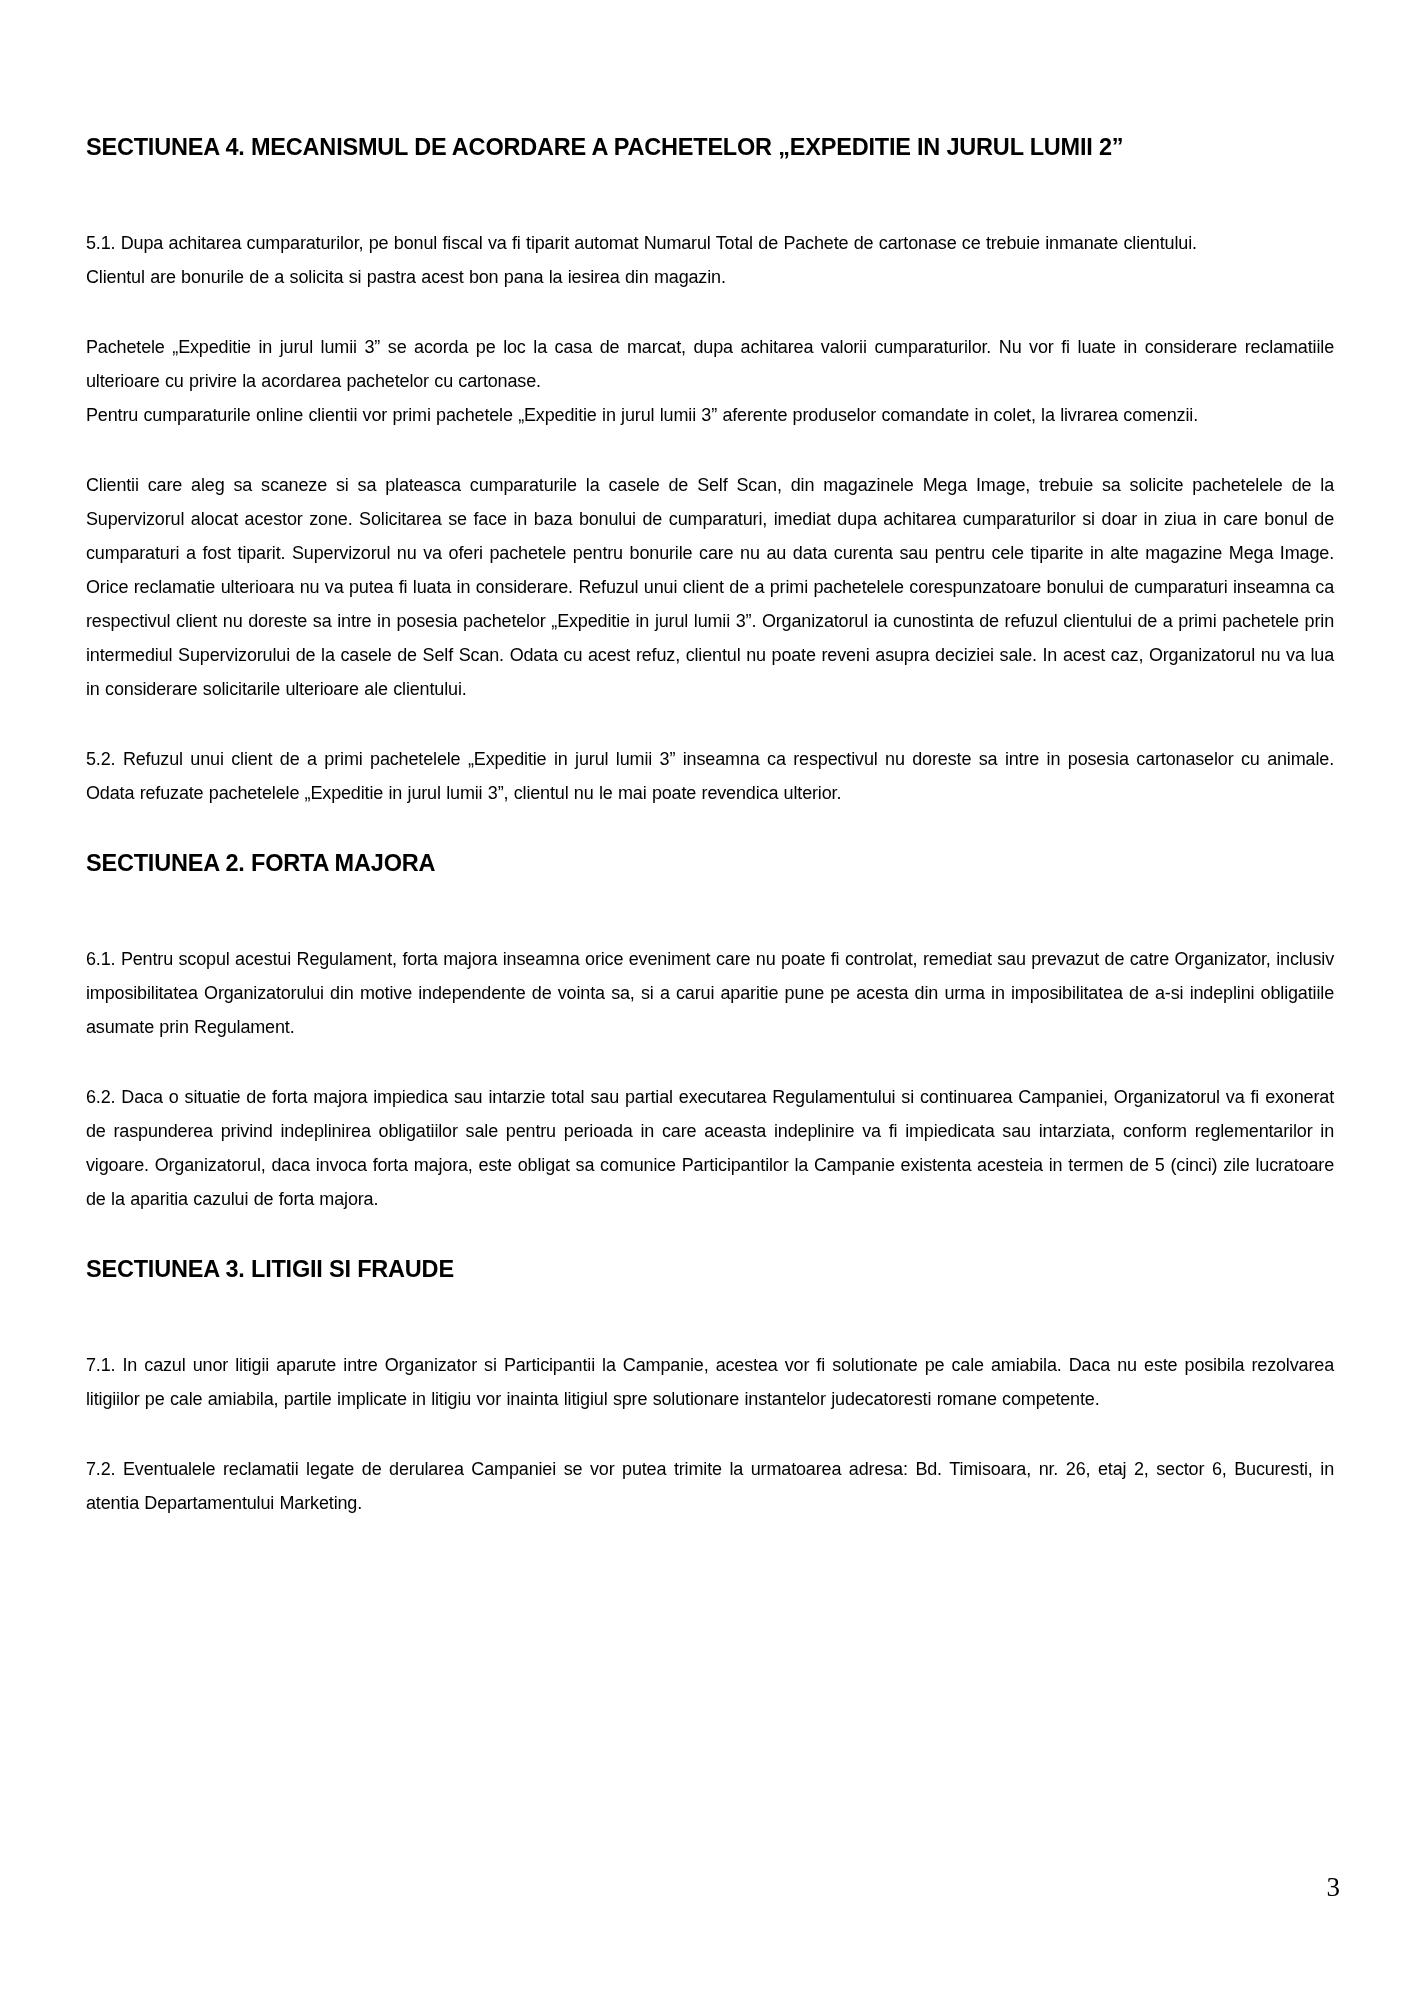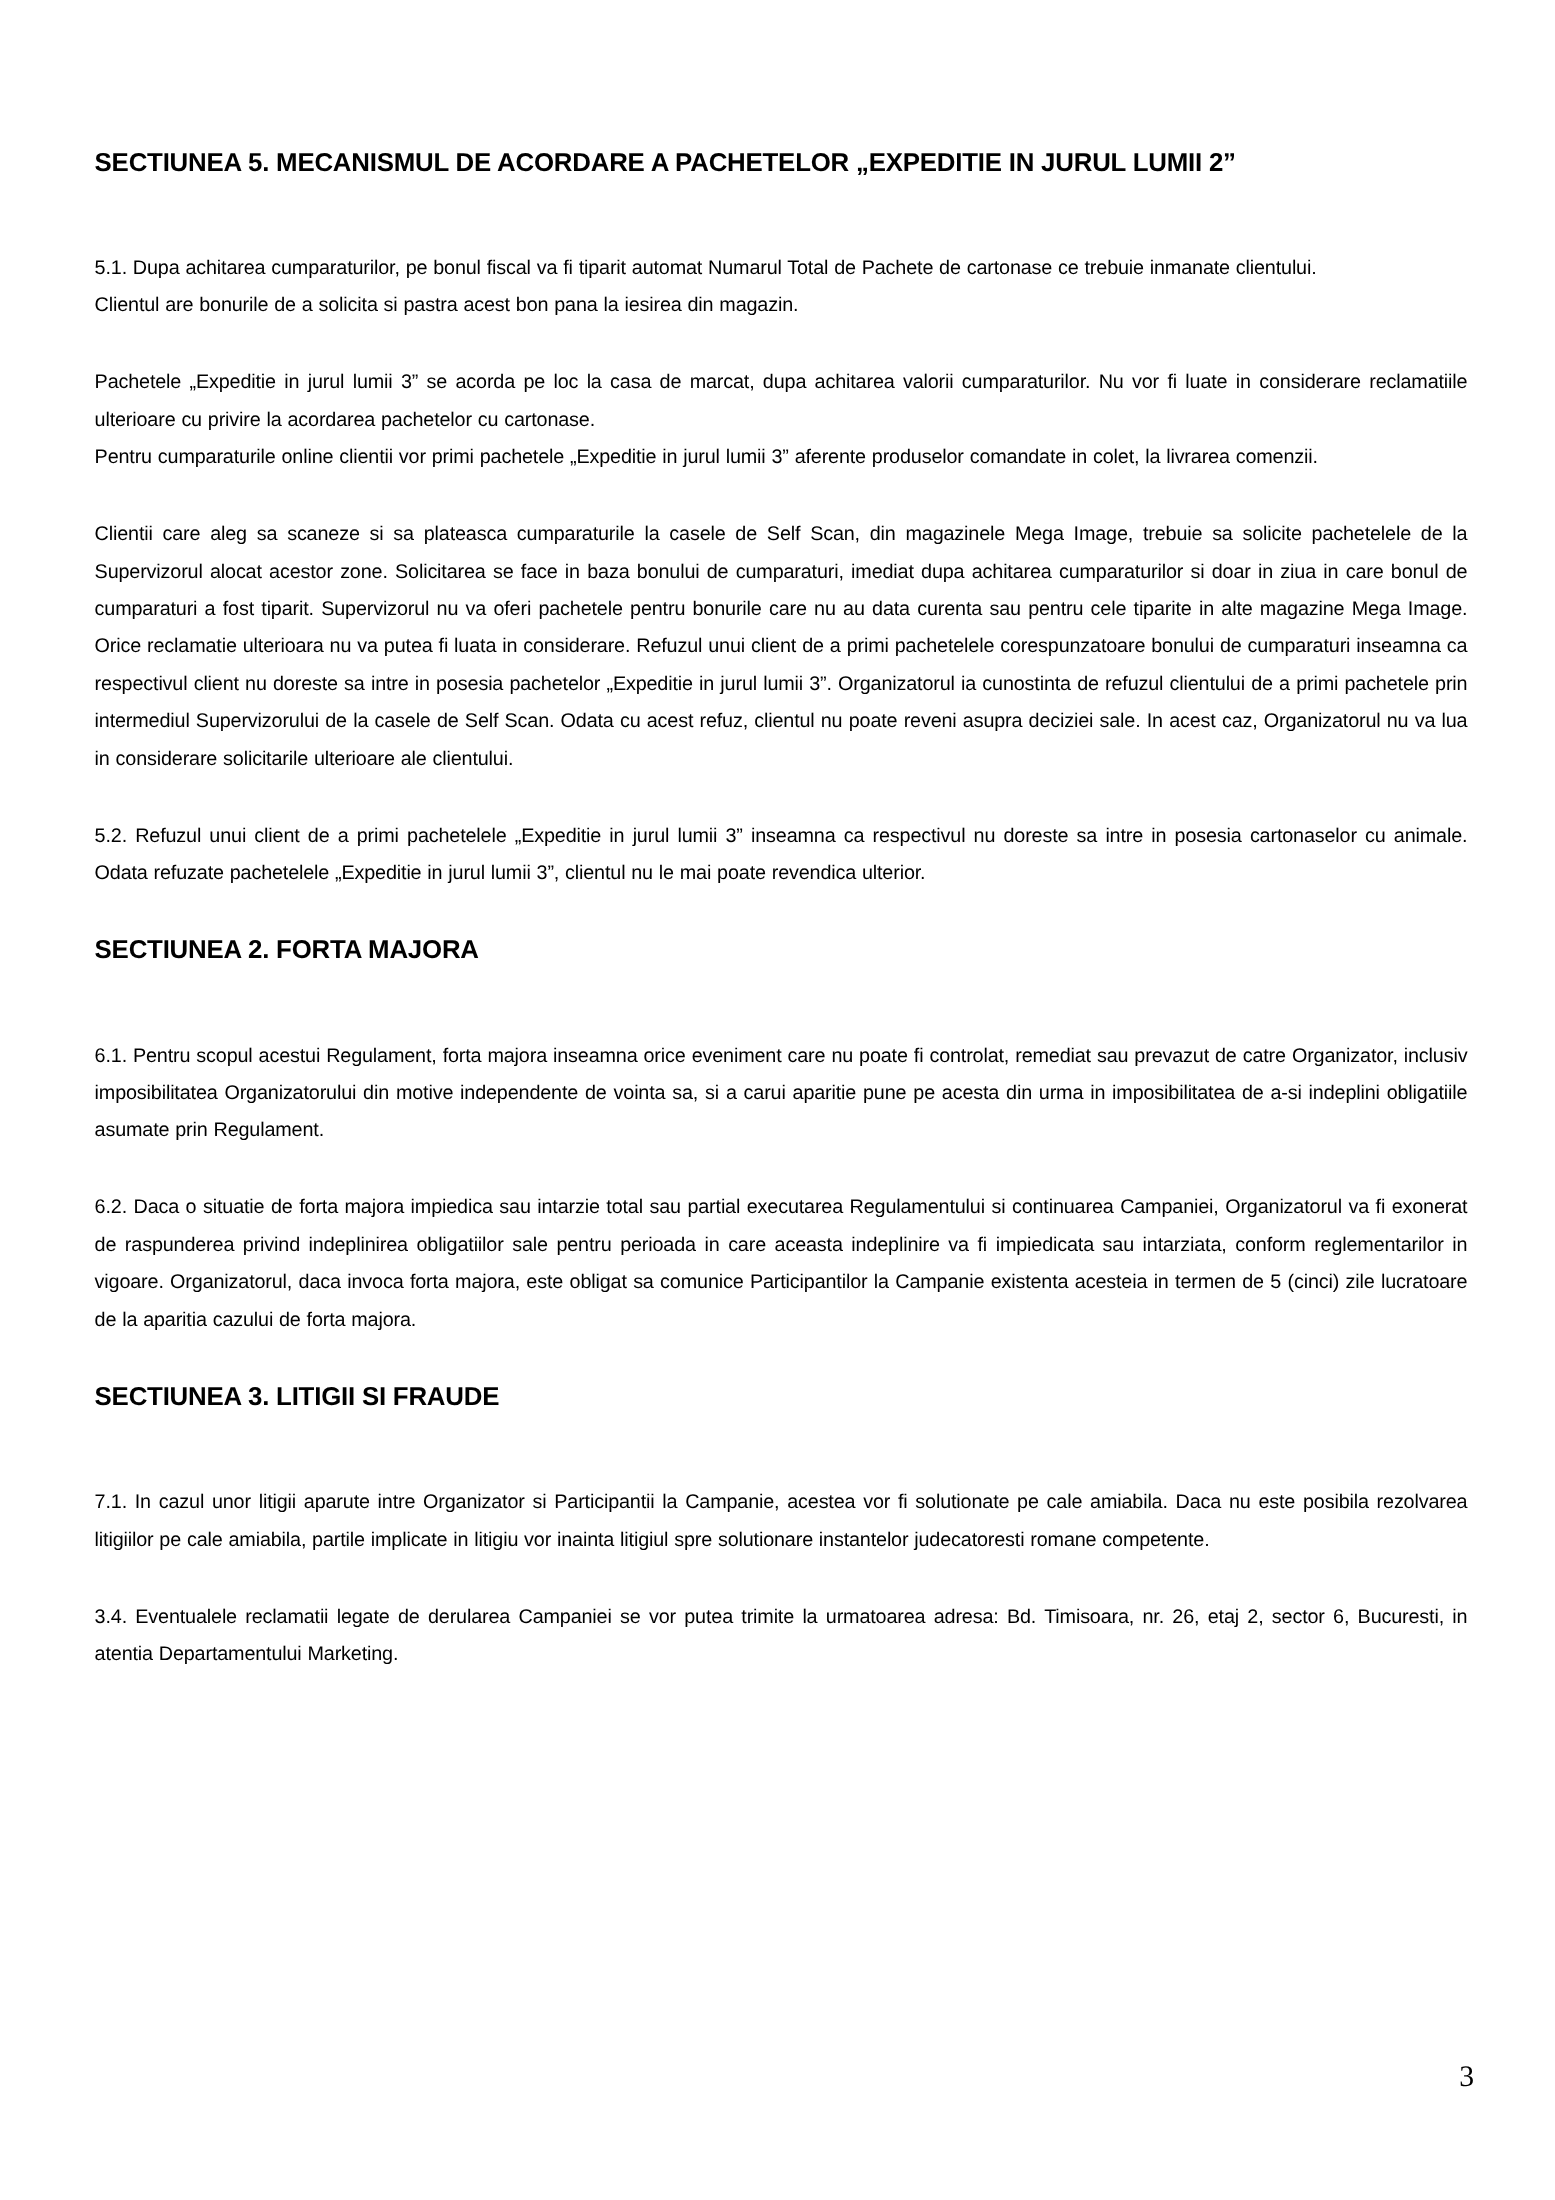--- a/index.html
+++ b/index.html
@@ -46,26 +46,26 @@
     right: 74px;
     font-family: "Liberation Serif", serif;
     font-size: 27px;
     line-height: 30px;
   }
 </style>
 </head>
 <body>
 
 <div class="doc">
-    <div class="heading">SECTIUNEA 5. MECANISMUL DE ACORDARE A PACHETELOR „EXPEDITIE IN JURUL LUMII 2”</div>
+    <div class="heading">SECTIUNEA 4. MECANISMUL DE ACORDARE A PACHETELOR „EXPEDITIE IN JURUL LUMII 2”</div>
     <div class="para"><span>5.1. Dupa achitarea cumparaturilor, pe bonul fiscal va fi tiparit automat  Numarul Total de Pachete de cartonase ce trebuie inmanate clientului.</span><br><span>Clientul are bonurile de a solicita si pastra acest bon pana la iesirea din magazin.</span></div>
     <div class="para"><span>Pachetele „Expeditie in jurul lumii 3” se acorda pe loc la casa de marcat, dupa achitarea valorii cumparaturilor. Nu vor fi luate in considerare reclamatiile ulterioare cu privire la acordarea pachetelor cu cartonase.</span><br><span>Pentru cumparaturile online clientii vor primi pachetele „Expeditie in jurul lumii 3” aferente produselor comandate in colet, la livrarea comenzii.</span></div>
     <div class="para"><span>Clientii care aleg sa scaneze si sa plateasca cumparaturile la casele de Self Scan, din magazinele Mega Image, trebuie sa solicite pachetelele de la Supervizorul alocat acestor zone. Solicitarea se face in baza bonului de cumparaturi, imediat dupa achitarea cumparaturilor si doar in ziua in care bonul de cumparaturi a fost tiparit. Supervizorul nu va oferi pachetele pentru bonurile care nu au data curenta sau pentru cele tiparite in alte magazine Mega Image. Orice reclamatie ulterioara nu va putea fi luata in considerare. Refuzul unui client de a primi pachetelele corespunzatoare bonului de cumparaturi inseamna ca respectivul client nu doreste sa intre in posesia pachetelor „Expeditie in jurul lumii 3”. Organizatorul ia cunostinta de refuzul clientului de a primi pachetele prin intermediul Supervizorului de la casele de Self Scan. Odata cu acest refuz, clientul nu poate reveni asupra deciziei sale. In acest caz, Organizatorul nu va lua in considerare solicitarile ulterioare ale clientului.</span></div>
     <div class="para"><span>5.2. Refuzul unui client de a primi pachetelele „Expeditie in jurul lumii 3” inseamna ca respectivul nu doreste sa intre in posesia cartonaselor cu animale. Odata refuzate pachetelele „Expeditie in jurul lumii 3”,  clientul nu le mai poate revendica ulterior.</span></div>
     <div class="heading">SECTIUNEA 2. FORTA MAJORA</div>
     <div class="para"><span>6.1. Pentru scopul acestui Regulament, forta majora inseamna orice eveniment care nu poate fi controlat, remediat sau prevazut de catre Organizator, inclusiv imposibilitatea Organizatorului din motive independente de vointa sa, si a carui aparitie pune pe acesta din urma in imposibilitatea de a-si indeplini obligatiile asumate prin Regulament.</span></div>
     <div class="para"><span>6.2. Daca o situatie de forta majora impiedica sau intarzie total sau partial executarea Regulamentului si continuarea Campaniei, Organizatorul va fi exonerat de raspunderea privind indeplinirea obligatiilor sale pentru perioada in care aceasta indeplinire va fi impiedicata sau intarziata, conform reglementarilor in vigoare. Organizatorul, daca invoca forta majora, este obligat sa comunice Participantilor la Campanie existenta acesteia in termen de 5 (cinci) zile lucratoare de la aparitia cazului de forta majora.</span></div>
     <div class="heading">SECTIUNEA 3. LITIGII SI FRAUDE</div>
     <div class="para"><span>7.1. In cazul unor litigii aparute intre Organizator si Participantii la Campanie, acestea vor fi solutionate pe cale amiabila. Daca nu este posibila rezolvarea litigiilor pe cale amiabila, partile implicate in litigiu vor inainta litigiul spre solutionare instantelor judecatoresti romane competente.</span></div>
-    <div class="para"><span>3.4. Eventualele reclamatii legate de derularea Campaniei se vor putea trimite la urmatoarea adresa: Bd. Timisoara, nr. 26, etaj 2, sector 6, Bucuresti, in atentia Departamentului Marketing.</span></div>
+    <div class="para"><span>7.2. Eventualele reclamatii legate de derularea Campaniei se vor putea trimite la urmatoarea adresa: Bd. Timisoara, nr. 26, etaj 2, sector 6, Bucuresti, in atentia Departamentului Marketing.</span></div>
   </div>
 
 <div class="page-number">3</div>
 
 </body></html>

